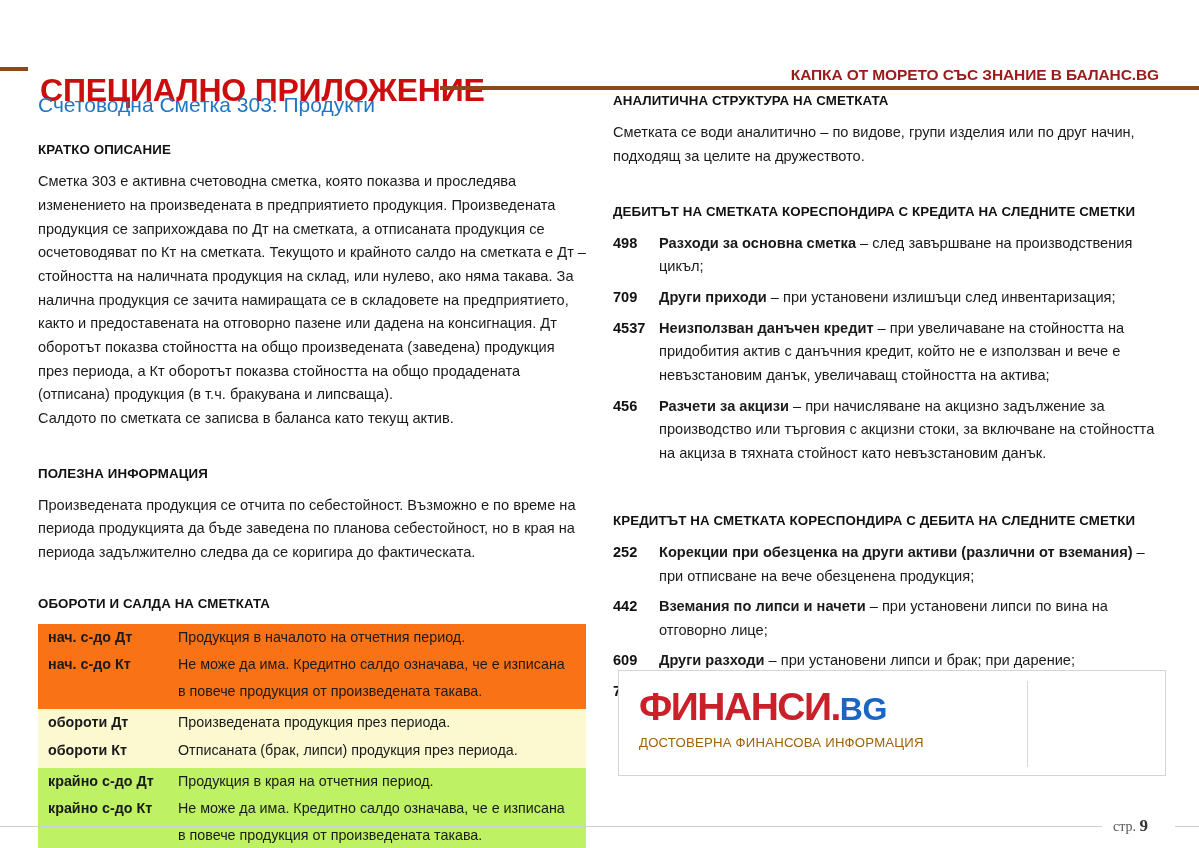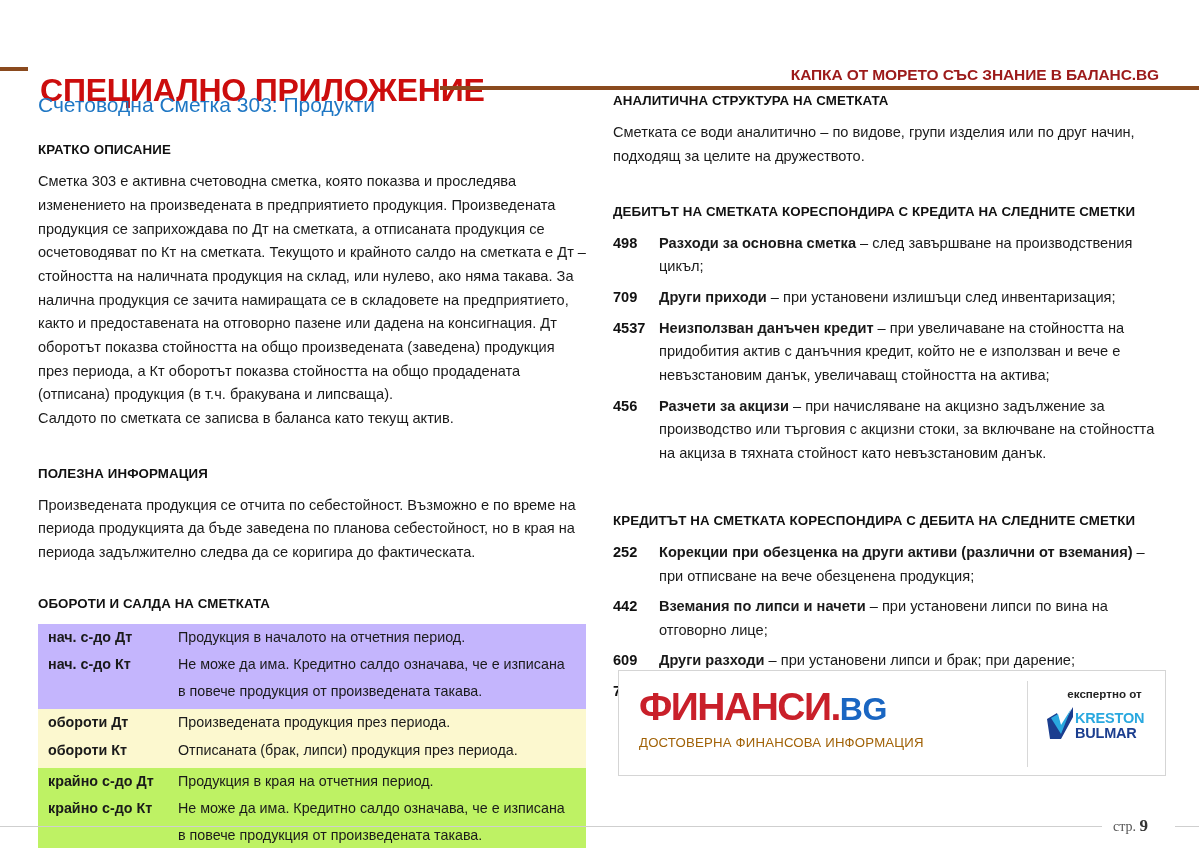--- a/index.html
+++ b/index.html
@@ -129,21 +129,21 @@
     padding: 3px 0 3px 0;
     vertical-align: top;
   }
   .turn-table td.label {
     width: 130px;
     font-weight: bold;
     padding-left: 10px;
     white-space: nowrap;
   }
   .turn-table td.value { }
-  .band-green td  { background: #c4b5fd; }
+  .band-green td  { background: #f97316; }
   .band-yellow td { background: #fcf8cf; }
   .band-pink td   { background: #bef264; }
 
   
   .logo-box {
     position: absolute;
     left: 618px;
     top: 670px;
     width: 548px;
     height: 106px;
@@ -375,33 +375,20 @@
 
 <div class="logo-box">
 
   <div class="logo-fin">
     <div class="fin-word"><span class="fin-red">ФИНАНСИ</span><span class="fin-dot">.</span><span class="fin-blue">BG</span></div>
     <div class="fin-sub">ДОСТОВЕРНА ФИНАНСОВА ИНФОРМАЦИЯ</div>
   </div>
 
   <div class="logo-divider"></div>
 
-  <div class="logo-kreston">
-    <div class="kr-expert">експертно от</div>
-    <div class="kr-lockup">
-      <svg class="kr-mark" viewBox="0 0 26 38">
-        <polygon points="0,12 10,6 14,20 26,0 26,10 14,32 3,32" fill="#1b3e8f"></polygon>
-        <polygon points="4,11 11,7 14,18 24,2 14,27" fill="#29a8df"></polygon>
-      </svg>
-      <div class="kr-text">
-        <div class="kr-name">KRESTON</div>
-        <div class="kr-name2">BULMAR</div>
-      </div>
-    </div>
-  </div>
 
 </div>
 
 <div class="page-footer">
   <div class="ft-rule-long"></div>
   <div class="ft-pagenum"><span>стр.</span>
     <span class="num">9</span></div>
   <div class="ft-rule-short"></div>
 </div>
 

